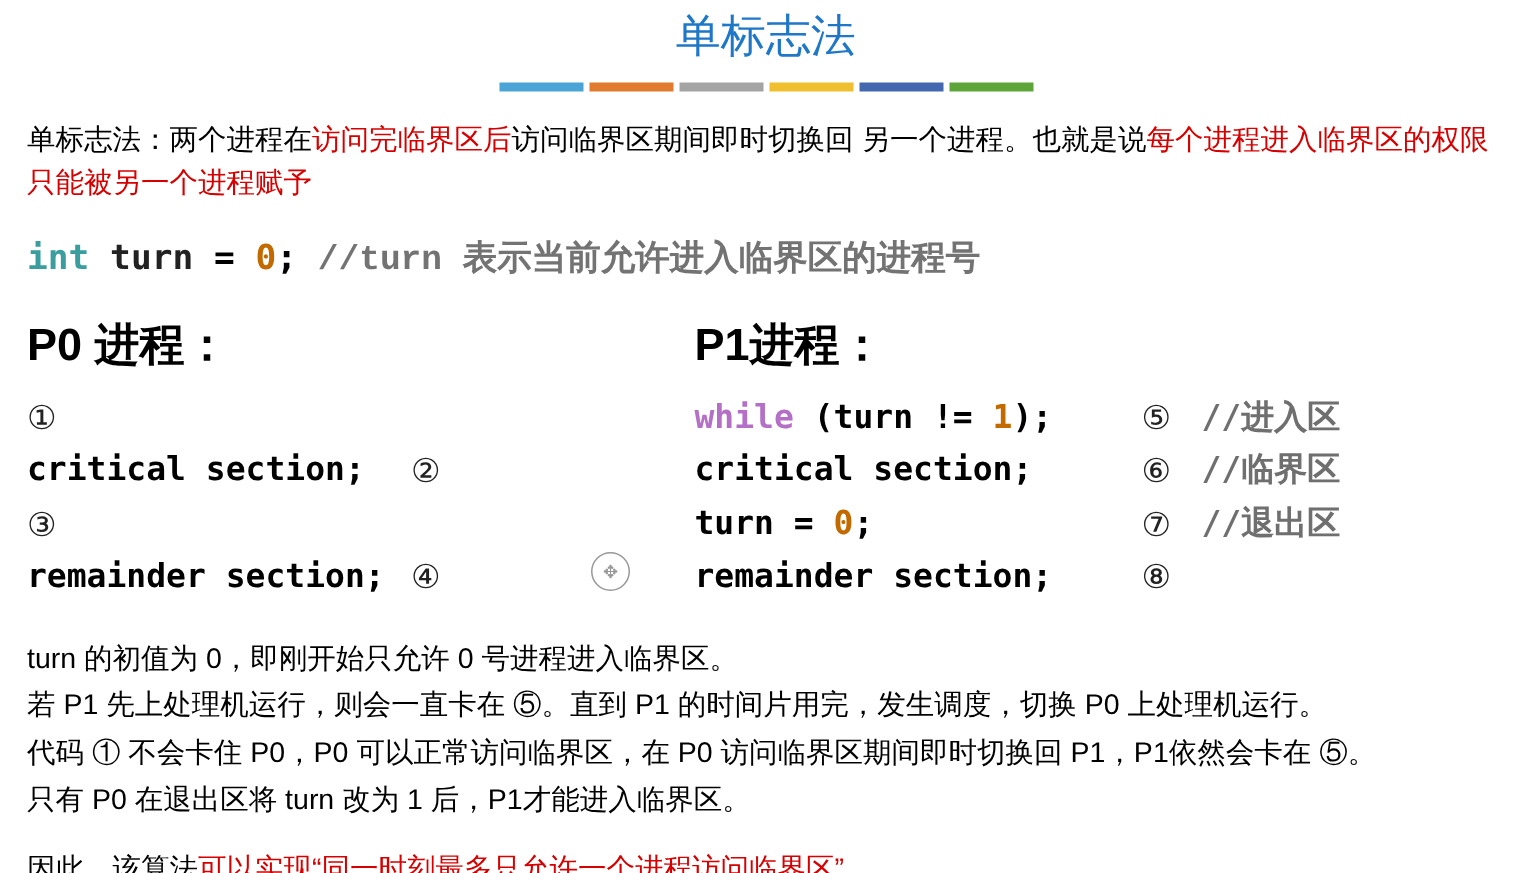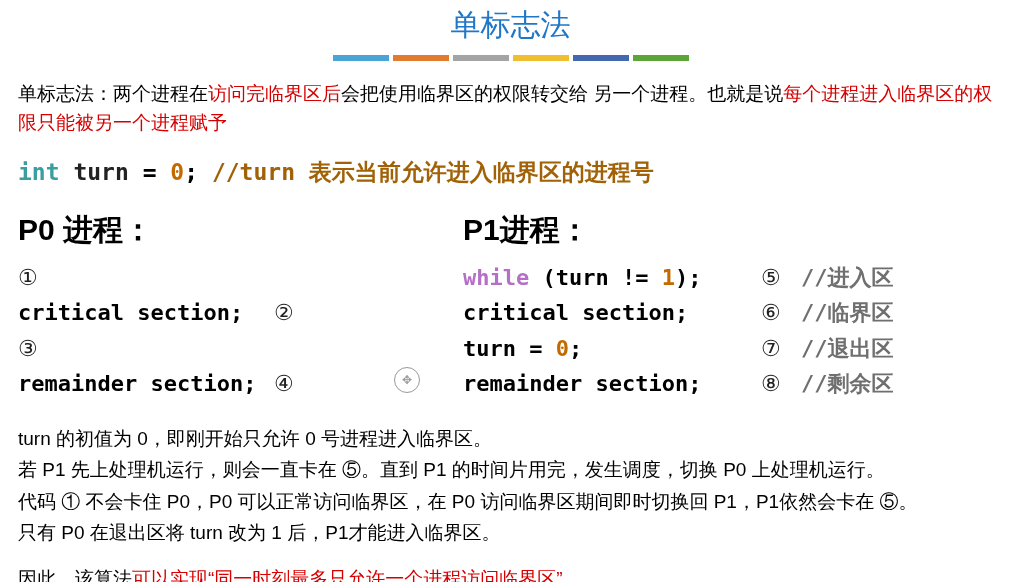--- a/index.html
+++ b/index.html
@@ -32,21 +32,21 @@
     .codeblock {
       font-family: Menlo, Consolas, "DejaVu Sans Mono", monospace;
       font-size: 23px;
       line-height: 1.55;
       margin-bottom: 16px;
     }
     .kw-int  { color: #3b9e9e; font-weight: 600; }
     .kw-var  { color: #222; font-weight: 700; }
     .kw-num  { color: #c26a00; font-weight: 700; }
     .kw-while{ color: #b46fc6; font-weight: 600; }
-    .comment { color: #a16207; font-weight: 600; }
+    .comment { color: #737373; font-weight: 600; font-family: Liberation Mono, monospace; }
     .bold    { font-weight: 700; }
     .procs {
       display: flex;
       align-items: flex-start;
       position: relative;
       margin-bottom: 22px;
     }
     .col-left { width: 445px; }
     .col-right{ flex: 1; }
     .proc-title { font-weight: 700; margin-bottom: 6px; font-size: 30px; }
@@ -89,21 +89,21 @@
 <div class="underline">
   <div class="seg" style="background: rgb(74, 164, 213);"></div>
   <div class="seg" style="background: rgb(224, 123, 47);"></div>
   <div class="seg" style="background: rgb(164, 164, 164);"></div>
   <div class="seg" style="background: rgb(240, 191, 48);"></div>
   <div class="seg" style="background: rgb(68, 104, 176);"></div>
   <div class="seg" style="background: rgb(93, 165, 57);"></div>
 </div>
 
 <div class="idea">
-  <span>单标志法：两个进程在</span><span class="red">访问完临界区后</span><span>会把使用临界区的权限转交给 另一个进程。也就是说</span><span class="red">每个进程进入临界区的权限只能被另一个进程赋予</span>
+  <span>单标志法：两个进程在</span><span class="red">访问完临界区后</span><span>访问临界区期间即时切换回 另一个进程。也就是说</span><span class="red">每个进程进入临界区的权限只能被另一个进程赋予</span>
 </div>
 
 <div class="codeblock">
   <span class="kw-int">int</span>
   <span class="kw-var">turn</span><span class="bold"> = </span><span class="kw-num">0</span><span class="bold">;</span><span class="comment"> //turn 表示当前允许进入临界区的进程号</span>
 </div>
 
 <div class="procs">
   <div class="col-left">
     <div class="proc-title">P0 进程：</div>
@@ -138,21 +138,20 @@
           <span class="sec-comment">//临界区</span>
         </div>
         <div class="proc-line">
           <span class="proc-code"><span class="bold">turn = </span><span class="kw-num">0</span><span class="bold">;</span></span>
           <span class="circled">⑦</span>
           <span class="sec-comment">//退出区</span>
         </div>
         <div class="proc-line">
           <span class="proc-code"><span class="bold">remainder section;</span></span>
           <span class="circled">⑧</span>
-          <span class="sec-comment">//剩余区</span>
         </div>
       </div>
   </div>
   <div class="cursor"></div>
 </div>
 
 <div class="explain">
   <p>turn 的初值为 0，即刚开始只允许 0 号进程进入临界区。</p>
   <p>若 P1 先上处理机运行，则会一直卡在 ⑤。直到 P1 的时间片用完，发生调度，切换 P0 上处理机运行。</p>
   <p>代码 ① 不会卡住 P0，P0 可以正常访问临界区，在 P0 访问临界区期间即时切换回 P1，P1依然会卡在 ⑤。</p>

